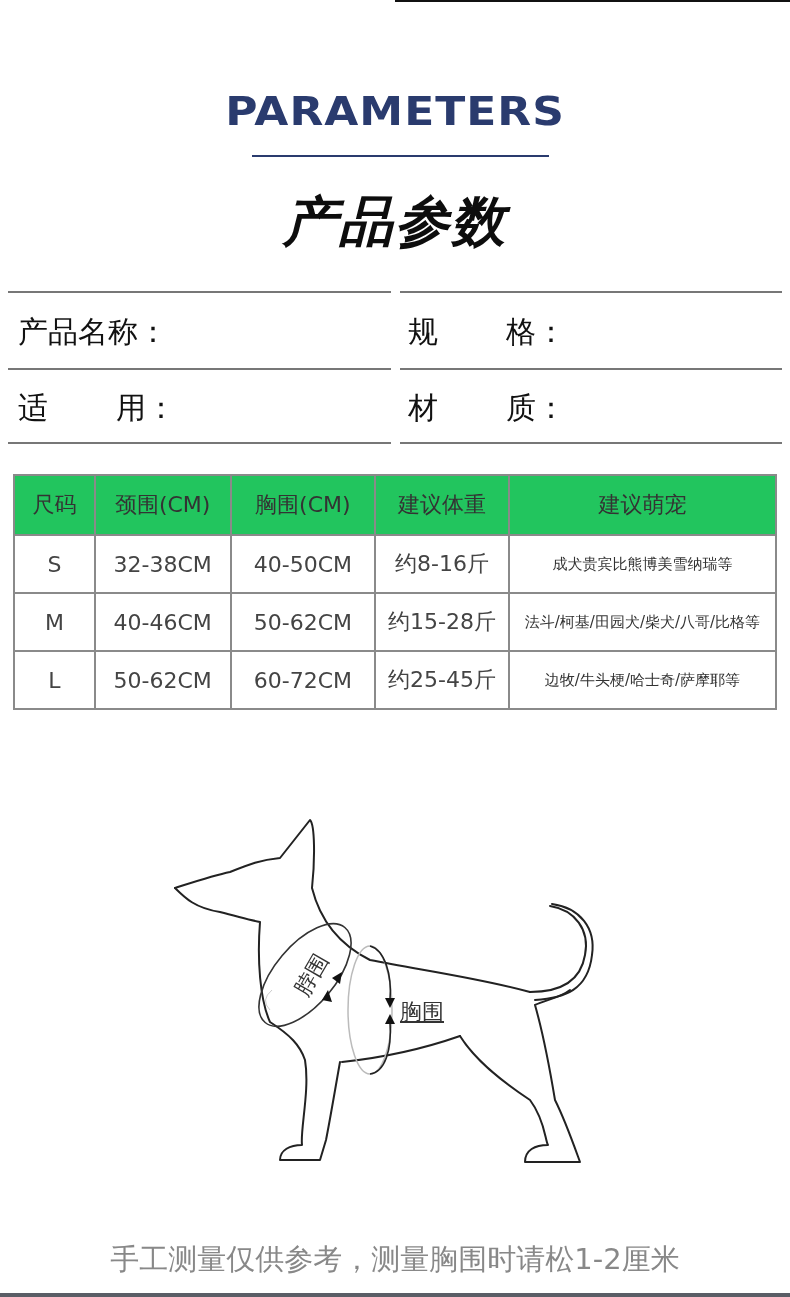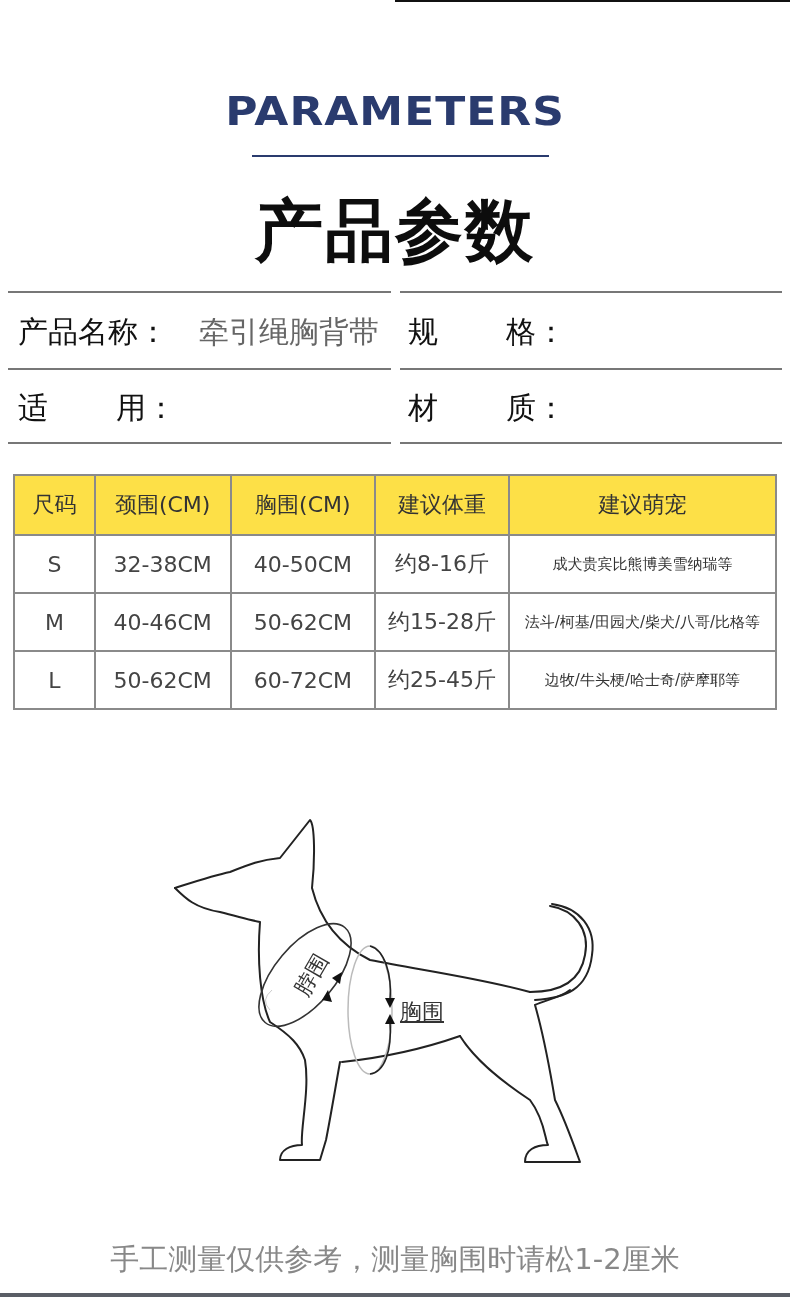--- a/index.html
+++ b/index.html
@@ -10,37 +10,37 @@
   }
   .top-rule { position: absolute; left: 395px; top: 0; width: 395px; height: 2px; background: #111; }
   .en-title {
     position: absolute; left: 0; top: 86px; width: 790px; text-align: center;
     font-family: "DejaVu Sans", sans-serif; font-weight: 900;
     font-size: 44px; letter-spacing: 1px; color: #2a3b6e; transform: scaleY(0.9);
   }
   .en-underline { position: absolute; left: 252px; top: 155px; width: 297px; height: 2px; background: #2a3b6e; }
   .cn-title {
     position: absolute; left: 0; top: 186px; width: 790px; text-align: center;
-    font-size: 68px; font-weight: bold; color: #0d0d0d; letter-spacing: 2px;
+    font-size: 54px; font-weight: bold; color: #0d0d0d; letter-spacing: 2px; font-style: italic;
   }
   .spec-line { position: absolute; height: 2px; background: #777; }
   .spec-cell { position: absolute; height: 74px; display: flex; align-items: center; font-size: 30px; }
   .spec-label { color: #111; display: flex; }
   .spec-value { color: #666; }
   .sp { display: inline-block; }
 
   table.size-table {
     position: absolute; left: 13px; top: 474px; width: 764px;
     border-collapse: collapse; border: 2px solid #555;
   }
   .size-table th, .size-table td {
     border: 2px solid #8a8a8a; text-align: center; height: 56px; padding: 0;
     color: #444;
   }
-  .size-table th { background: #fde047; font-weight: normal; font-size: 22px; color: #333; height: 58px; }
+  .size-table th { background: #22c55e; font-weight: normal; font-size: 22px; color: #333; height: 58px; }
   .size-table td { font-size: 22px; }
   .size-table td.pets { font-size: 15px; color: #333; }
 
   .dog-wrap { position: absolute; left: 160px; top: 800px; width: 460px; height: 380px; }
   .dog-label { position: absolute; font-size: 22px; color: #333; }
   .neck-label { left: 130px; top: 160px; transform: rotate(-60deg); transform-origin: center; }
   .chest-label { left: 240px; top: 197px; text-decoration: underline; }
 
   .footer-note {
     position: absolute; left: 0; top: 1196px; width: 790px; text-align: center;
@@ -57,23 +57,22 @@
 <div class="en-underline"></div>
 <div class="cn-title">产品参数</div>
 
 <div class="spec-line" style="left:8px;top:291px;width:383px;"></div>
 <div class="spec-line" style="left:400px;top:291px;width:382px;"></div>
 <div class="spec-line" style="left:8px;top:368px;width:383px;"></div>
 <div class="spec-line" style="left:400px;top:368px;width:382px;"></div>
 <div class="spec-line" style="left:8px;top:442px;width:383px;"></div>
 <div class="spec-line" style="left:400px;top:442px;width:382px;"></div>
 
-<div class="spec-cell" style="left:18px;top:295px;gap:31px;">
+<div class="spec-cell" style="left:18px;top:295px;">
   <span class="spec-label">产品名称：</span>
-  <span class="spec-value">牵引绳胸背带</span>
 </div>
 
 <div class="spec-cell" style="left:408px;top:295px;">
   <span class="spec-label">
     <span>规</span>
     <span class="sp" style="width:68px"></span>
     <span>格：</span>
   </span>
 </div>
 

